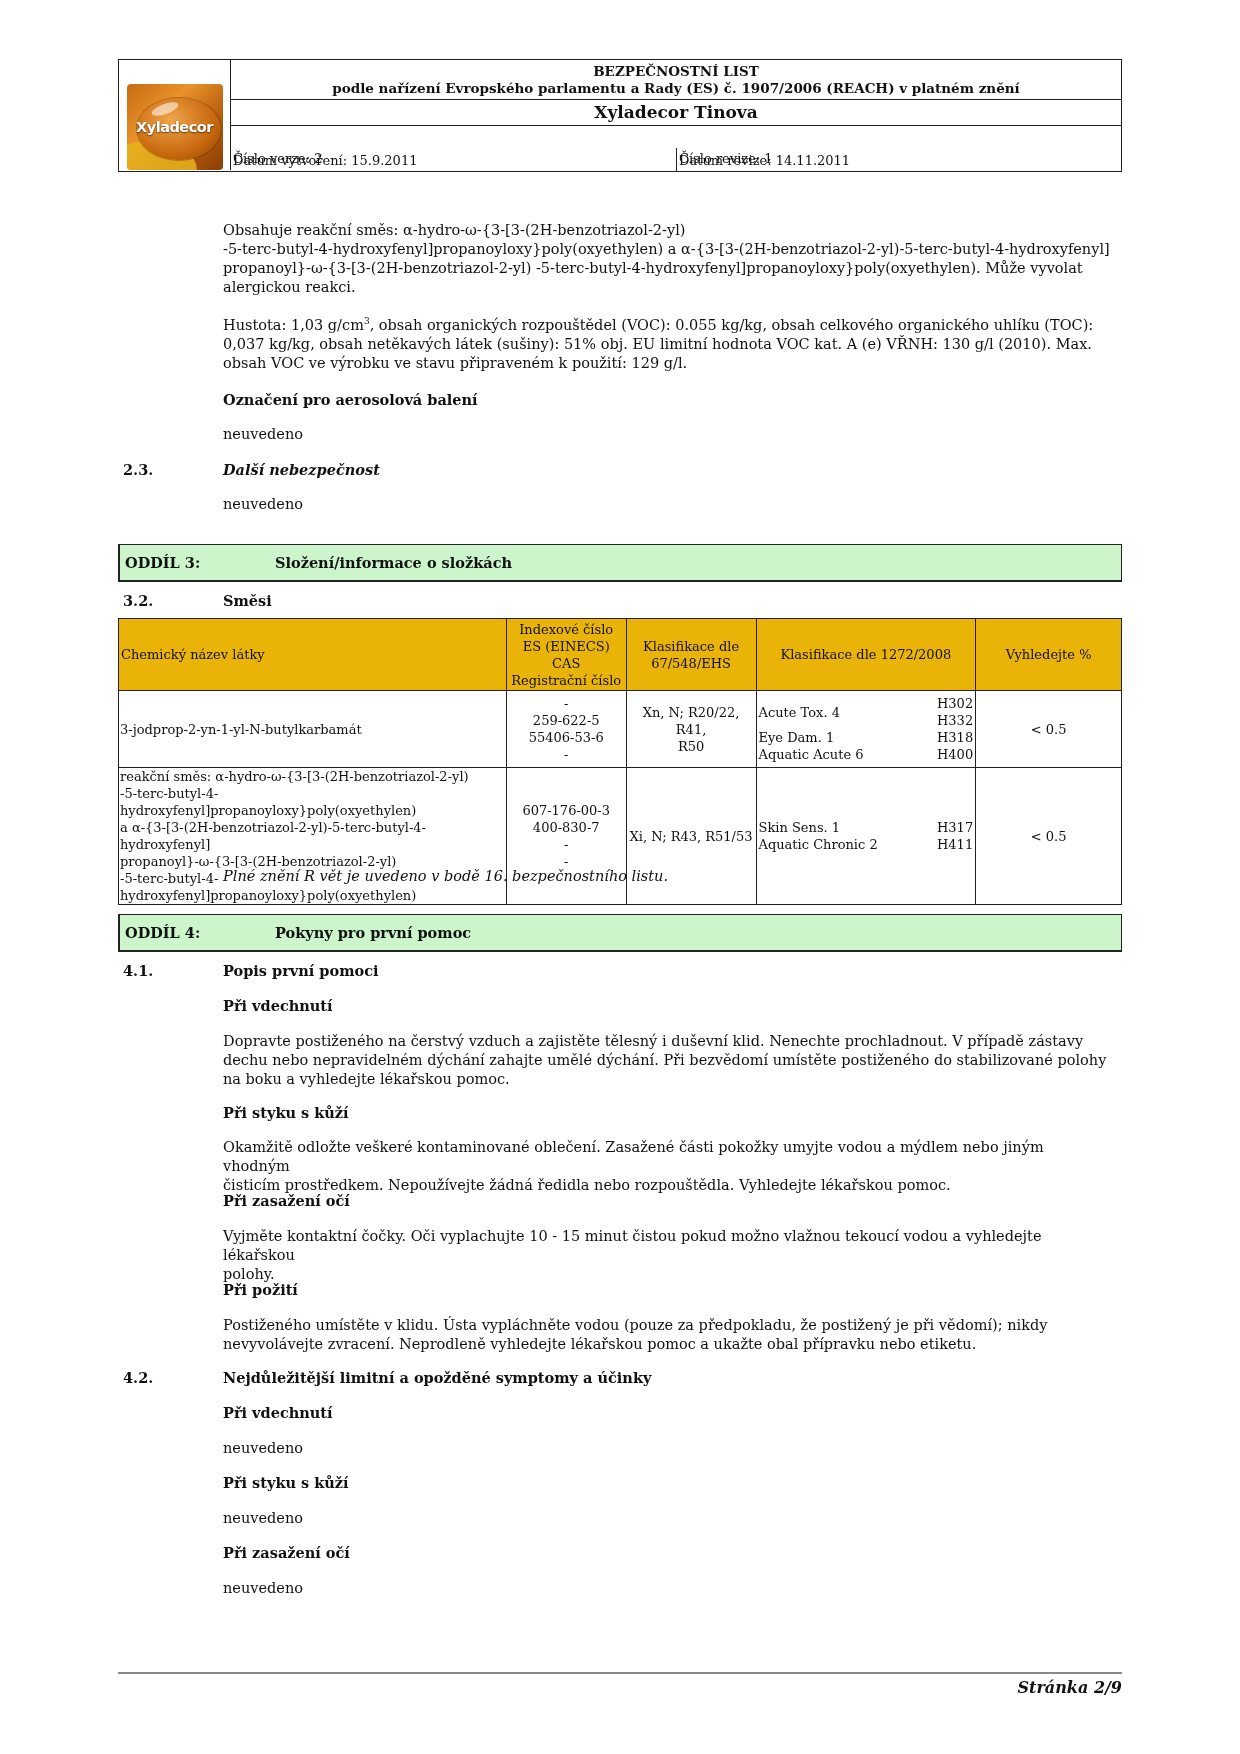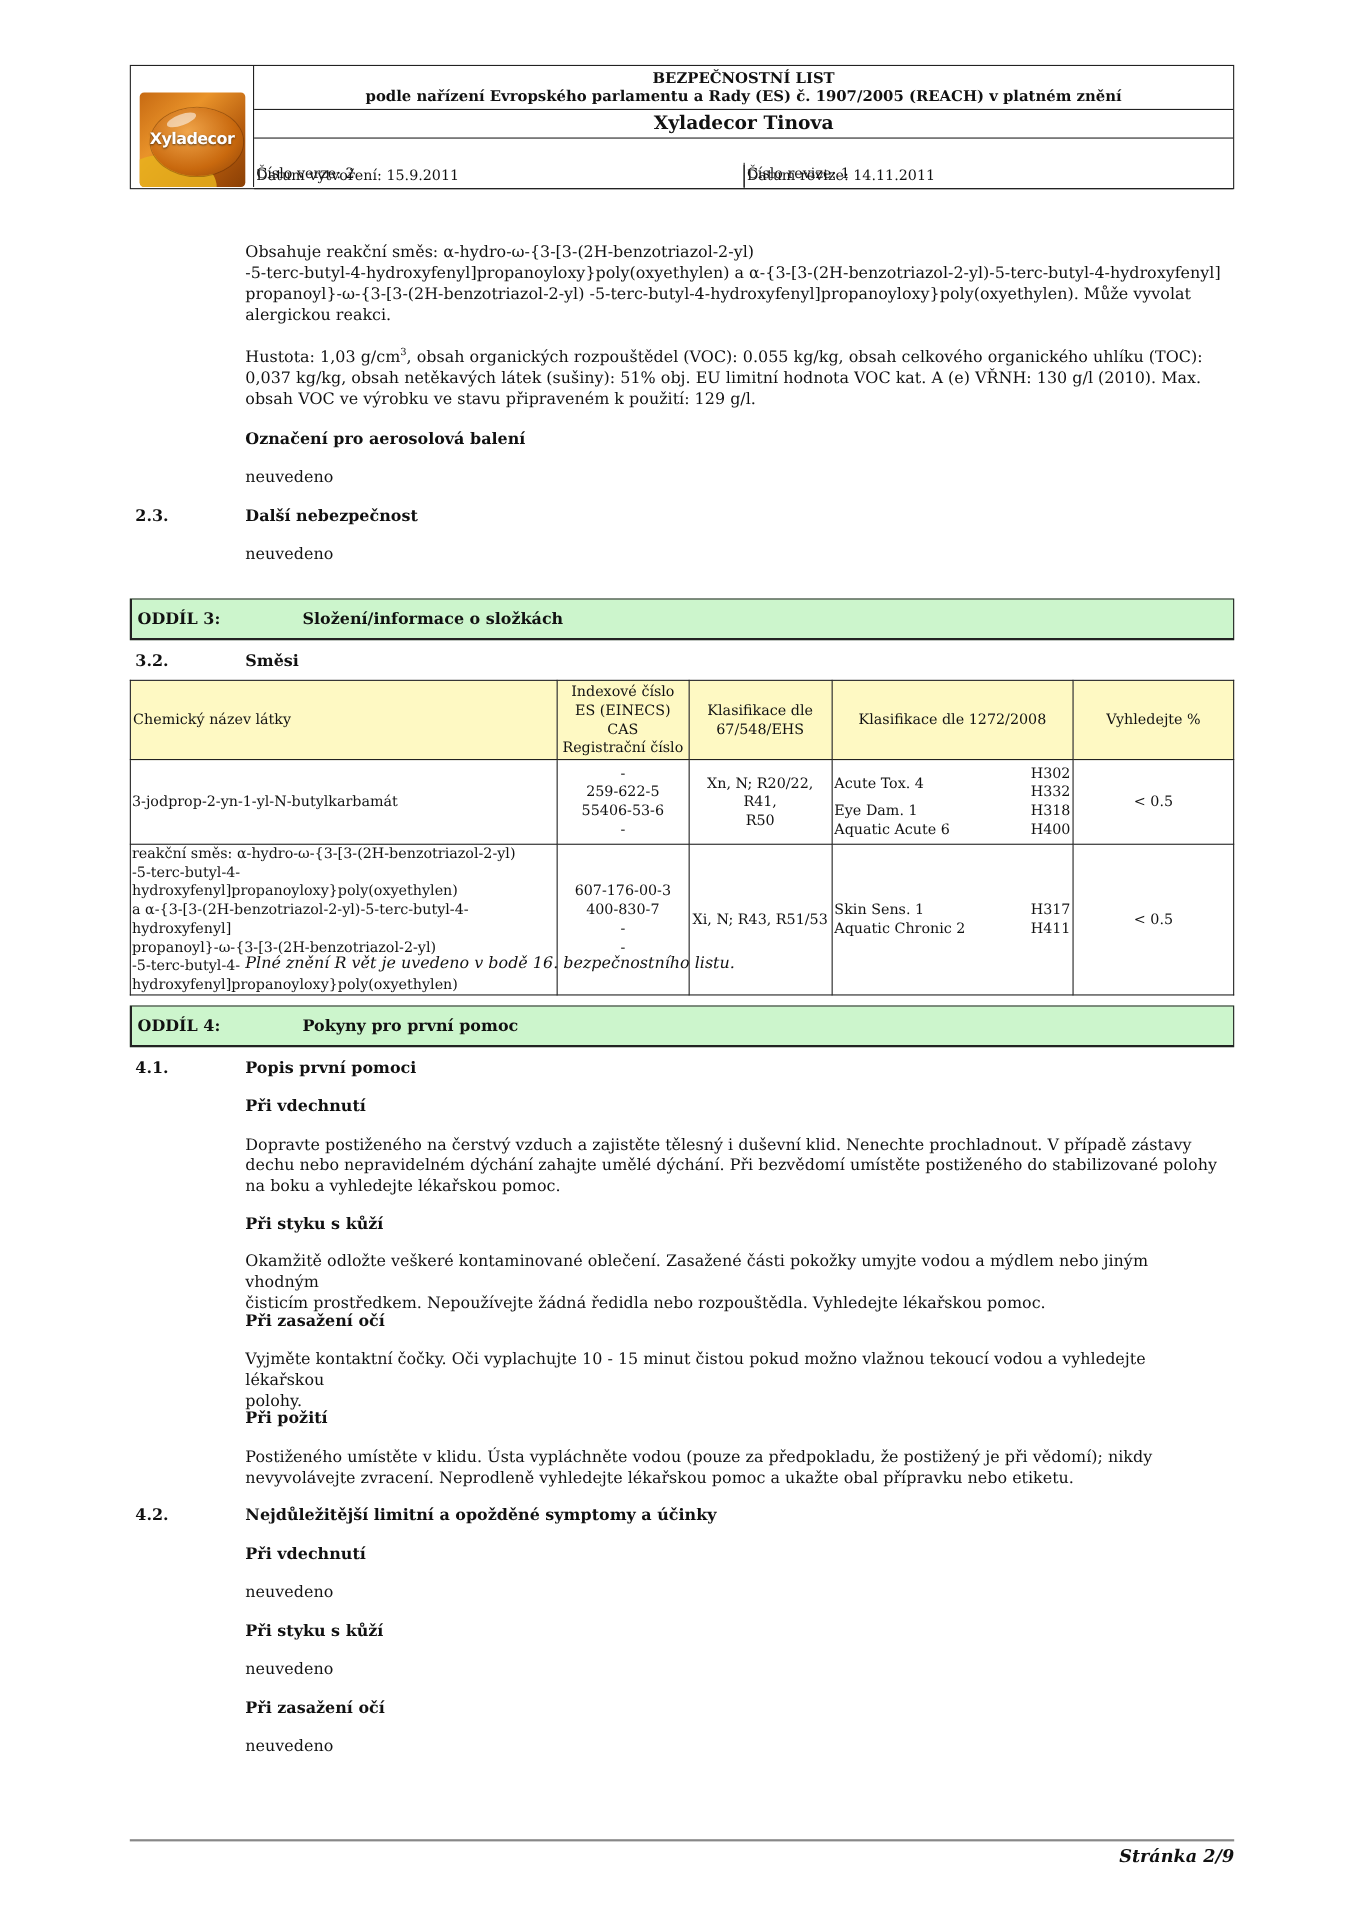--- a/index.html
+++ b/index.html
@@ -27,21 +27,21 @@
     .sub-h { position: absolute; left: 223px; font-weight: bold; font-size: 14.5px; }
     .num-h { position: absolute; left: 123px; font-weight: bold; font-size: 14.5px; }
     .sup { font-size: 9px; vertical-align: super; line-height: 0; }
 
     .section-bar { position: absolute; left: 118px; width: 1004px; height: 38px; background: #ccf5cc; border: 1.5px solid #222; border-left-width: 2px; border-bottom-width: 2.5px; font-weight: bold; font-size: 14.5px; line-height: 36px; }
     .section-bar .sn { position: absolute; left: 5px; }
     .section-bar .st { position: absolute; left: 155px; }
 
     table.comp { position: absolute; left: 118px; top: 618px; width: 1004px; border-collapse: collapse; font-size: 13px; line-height: 17px; }
     table.comp th, table.comp td { border: 1.5px solid #222; vertical-align: middle; font-weight: normal; }
-    table.comp th { background: #fef9c3; text-align: center; height: 72px; }
+    table.comp th { background: #eab308; text-align: center; height: 72px; }
     table.comp th.first { text-align: left; padding-left: 2px; }
     table.comp td.name { text-align: left; padding-left: 1px; }
     table.comp td.ids { text-align: center; }
     table.comp td.cls67 { text-align: center; }
     table.comp td.conc { text-align: center; }
     table.comp td.cls1272 { padding: 0 2px; }
     .hrow { display: flex; justify-content: space-between; align-items: center; }
     .hrow .hc { text-align: right; }
 
     .note { position: absolute; left: 223px; top: 868px; font-style: italic; font-size: 14.5px; }
@@ -55,21 +55,21 @@
 <div class="hdr">
   <div class="logo-cell">
     <div class="logo">
       <div class="oval"></div>
       <div class="shine"></div>
       <span class="logo-text">Xyladecor</span>
     </div>
   </div>
   <div class="title-block">
     <div>BEZPEČNOSTNÍ LIST</div>
-    <div>podle nařízení Evropského parlamentu a Rady (ES) č. 1907/2005 (REACH) v platném znění</div>
+    <div>podle nařízení Evropského parlamentu a Rady (ES) č. 1907/2006 (REACH) v platném znění</div>
   </div>
   <div class="product">Xyladecor Tinova</div>
   <div class="row r1">
     <div class="c left">Datum vytvoření: 15.9.2011</div>
     <div class="c right">Datum revize: 14.11.2011</div>
   </div>
   <div class="row r2">
     <div class="c left">Číslo verze: 2</div>
     <div class="c right">Číslo revize: 1</div>
   </div>
@@ -85,21 +85,21 @@
 <div class="para" style="top:316px;">
   <div><span>Hustota: 1,03 g/cm</span><span class="sup">3</span><span>, obsah organických rozpouštědel (VOC): 0.055 kg/kg, obsah celkového organického uhlíku (TOC):</span></div>
   <div>0,037 kg/kg, obsah netěkavých látek (sušiny): 51% obj. EU limitní hodnota VOC kat. A (e) VŘNH: 130 g/l (2010). Max.</div>
   <div>obsah VOC ve výrobku ve stavu připraveném k použití: 129 g/l.</div>
 </div>
 
 <div class="sub-h" style="top:391px;">Označení pro aerosolová balení</div>
 <div class="para" style="top:425px;">neuvedeno</div>
 
 <div class="num-h" style="top:461px;">2.3.</div>
-<div class="sub-h" style="top:461px;">Další nebezpečnost</div>
+<div class="sub-h" style="top:461px;font-style:italic;">Další nebezpečnost</div>
 <div class="para" style="top:495px;">neuvedeno</div>
 
 <div class="section-bar" style="top:544px;">
   <span class="sn">ODDÍL 3:</span>
   <span class="st">Složení/informace o složkách</span>
 </div>
 <div class="num-h" style="top:592px;">3.2.</div>
 <div class="sub-h" style="top:592px;">Směsi</div>
 
 <table class="comp">

